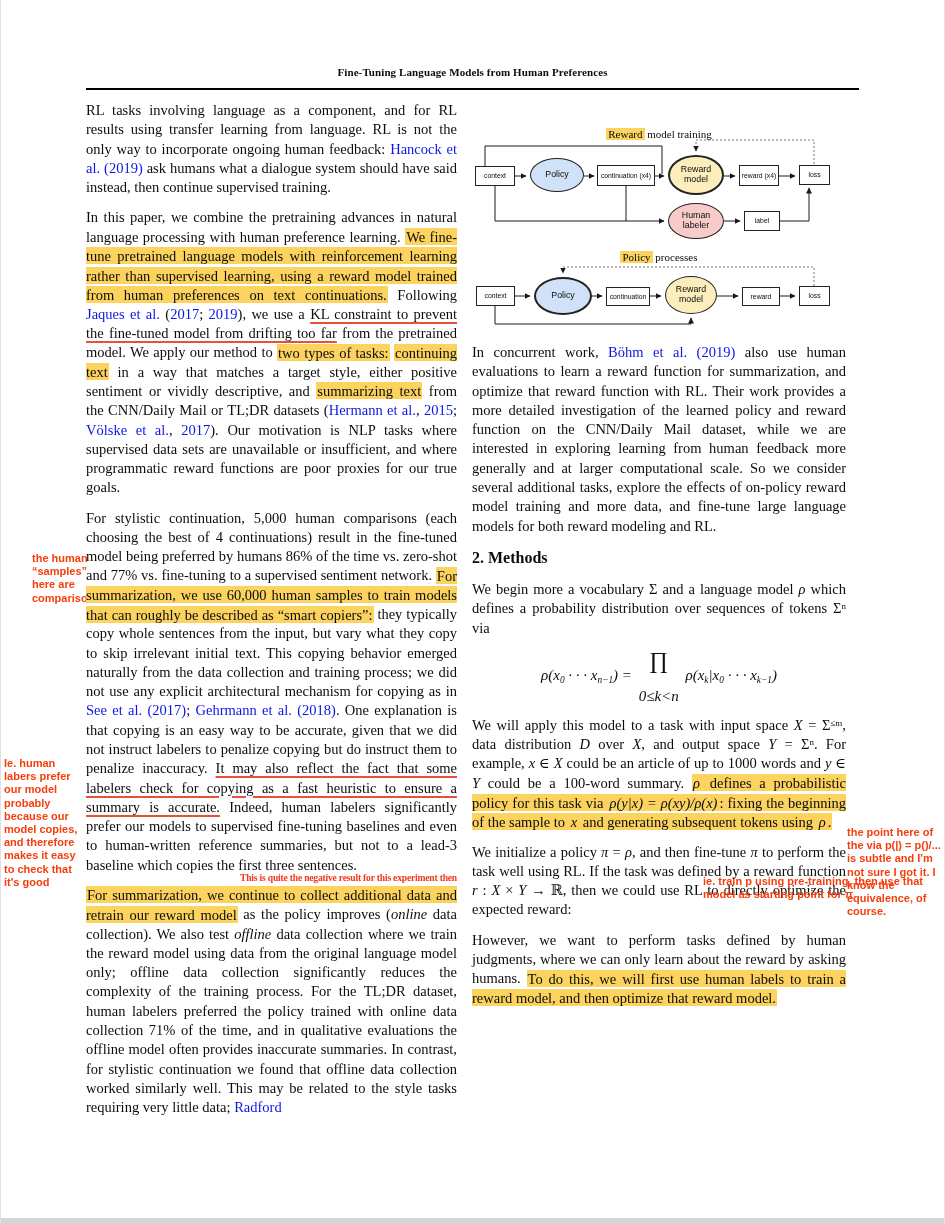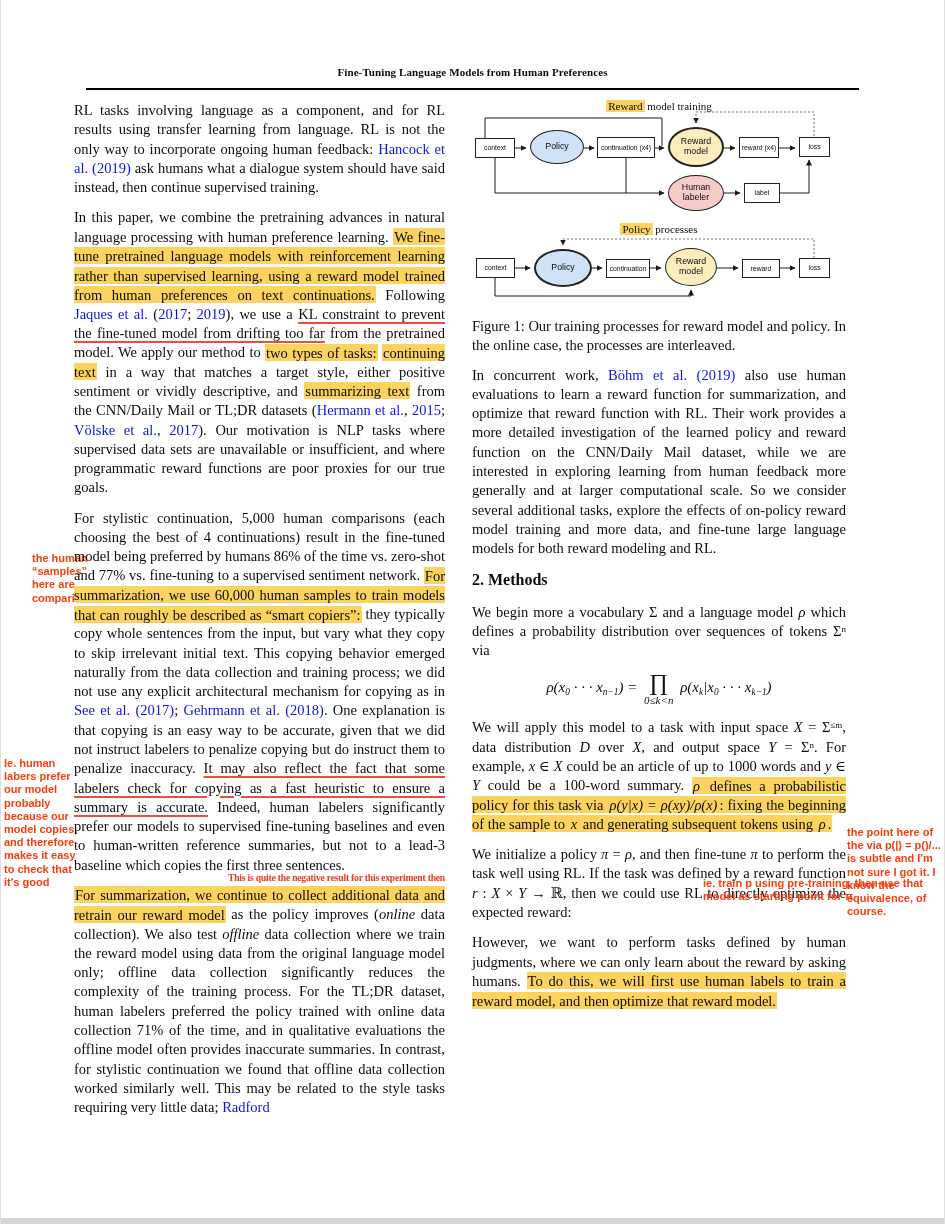--- a/index.html
+++ b/index.html
@@ -8,52 +8,52 @@
   }
   html,body{margin:0;padding:0;background:#fff;}
   .page{position:relative;width:945px;height:1224px;background:#ffffff;overflow:hidden;
         font-family:"Liberation Serif","DejaVu Serif","DejaVu Sans",serif;color:#0c0c0c;
         border-left:1px solid #e0e0e0;border-right:1px solid #e0e0e0;box-sizing:border-box;}
   .page-bottom-edge{position:absolute;left:0;bottom:0;width:100%;height:6px;background:#d5d5d5;}
   .header{position:absolute;left:85px;top:66px;width:773px;text-align:center;
           font-weight:bold;font-size:11px;letter-spacing:.1px;}
   .header-rule{position:absolute;left:85px;top:88px;width:773px;height:2px;background:#000;}
   .col{position:absolute;font-size:14.5px;line-height:1.33;text-align:justify;}
-  .col.left{left:73px;top:101px;width:371px;}
+  .col.left{left:85px;top:101px;width:371px;}
   .col.right{left:471px;top:98px;width:374px;}
   .col p{margin:0 0 11px;}
   .rel{position:relative;}
   h2{font-size:16px;margin:7px 0 12px;font-weight:bold;}
   
   .h{background:var(--hl);padding:0.5px 1px;}
   .l{color:var(--link);}
   .r{text-decoration:underline;text-decoration-color:var(--rul);text-decoration-thickness:2px;text-underline-offset:3px;}
   .i,.m{font-style:italic;}
   .sub{font-size:.62em;font-style:italic;vertical-align:-.28em;}
   .sup{font-size:.62em;vertical-align:.5em;}
   .bb{font-weight:bold;}
   .formula{text-align:center;font-size:15px;margin:2px 0 12px;}
   .prod{display:inline-flex;flex-direction:column;align-items:center;vertical-align:middle;line-height:1;margin:0 3px;}
   .prod-sym{font-size:23px;}
-  .prod-under{font-size:11px;font-style:italic;margin-top:1px;}
+  .prod-under{font-size:15px;font-style:italic;margin-top:17px;}
   
   .mnote{position:absolute;font-family:"Liberation Sans","DejaVu Sans",sans-serif;font-weight:bold;
          color:var(--ann);font-size:11px;line-height:1.2;text-align:left;}
   .mnote.left1{left:3px;top:552px;width:80px;margin-left:28px;}
   .mnote.left2{left:3px;top:757px;width:80px;}
   .mnote.right1{left:846px;top:826px;width:97px;}
   .red-inline-note{position:absolute;left:231px;top:32px;width:244px;
          font-family:"Liberation Sans","DejaVu Sans",sans-serif;font-weight:bold;
          color:var(--ann);font-size:11px;line-height:1.2;text-align:left;}
   .hand-note{position:absolute;right:0;top:-14px;white-space:nowrap;
          font-family:Liberation Serif, serif;font-weight:bold;
          color:#f2371a;font-size:9.6px;letter-spacing:-0.2px;}
   
   .fig{margin:0 0 0;}
-  .diagram-area{position:relative;width:374px;height:207px;}
+  .diagram-area{position:relative;width:374px;height:207px;margin-top:28px;}
   .diagram-area svg{position:absolute;left:0;top:0;}
   .dtitle{position:absolute;left:0;width:100%;text-align:center;font-size:11px;z-index:2;}
   .dtitle.t1{top:1px;}
   .dtitle.t2{top:124px;}
   .dtitle .h{padding:0 2px;}
   .nbox{position:absolute;box-sizing:border-box;border:1px solid #222;background:#fff;z-index:1;
         display:flex;align-items:center;justify-content:center;text-align:center;
         font-family:"Liberation Sans","DejaVu Sans",sans-serif;font-size:6.8px;line-height:1.05;}
   .nell{position:absolute;box-sizing:border-box;border:1.2px solid #222;border-radius:50%;z-index:1;
         display:flex;align-items:center;justify-content:center;text-align:center;white-space:pre-line;
@@ -134,21 +134,20 @@
         <div class="dtitle t2"><span class="h">Policy</span><span> processes</span></div>
 
         <div class="nbox" style="left:4px;top:160px;width:39px;height:20px;">context</div>
         <div class="nell blue bold" style="left:62px;top:151px;width:58px;height:38px;">Policy</div>
         <div class="nbox" style="left:134px;top:161px;width:44px;height:19px;">continuation</div>
         <div class="nell yellow" style="left:193px;top:150px;width:52px;height:38px;">Reward
 model</div>
         <div class="nbox" style="left:270px;top:161px;width:38px;height:19px;">reward</div>
         <div class="nbox" style="left:327px;top:160px;width:31px;height:20px;">loss</div>
       </div>
-      <figcaption class="fig-caption">Figure 1: Our training processes for reward model and policy. In the online case, the processes are interleaved.</figcaption>
       <div class="cap-gap"></div>
     </figure>
 
     <p><span>In concurrent work, </span><span class="l">Böhm et al. (2019)</span><span> also use human evaluations to learn a reward function for summarization, and optimize that reward function with RL. Their work provides a more detailed investigation of the learned policy and reward function on the CNN/Daily Mail dataset, while we are interested in exploring learning from human feedback more generally and at larger computational scale. So we consider several additional tasks, explore the effects of on-policy reward model training and more data, and fine-tune large language models for both reward modeling and RL.</span></p>
 
     <h2>2. Methods</h2>
 
     <p><span>We begin more a vocabulary Σ and a language model </span><span class="m">ρ</span><span> which defines a probability distribution over sequences of tokens Σ</span><span class="sup">n</span><span> via</span></p>
     <div class="formula"><span class="m">ρ(x</span><span class="sub">0</span><span class="m"> · · · x</span><span class="sub">n−1</span><span class="m">) = </span><span class="prod">
           <span class="prod-sym">∏</span>

